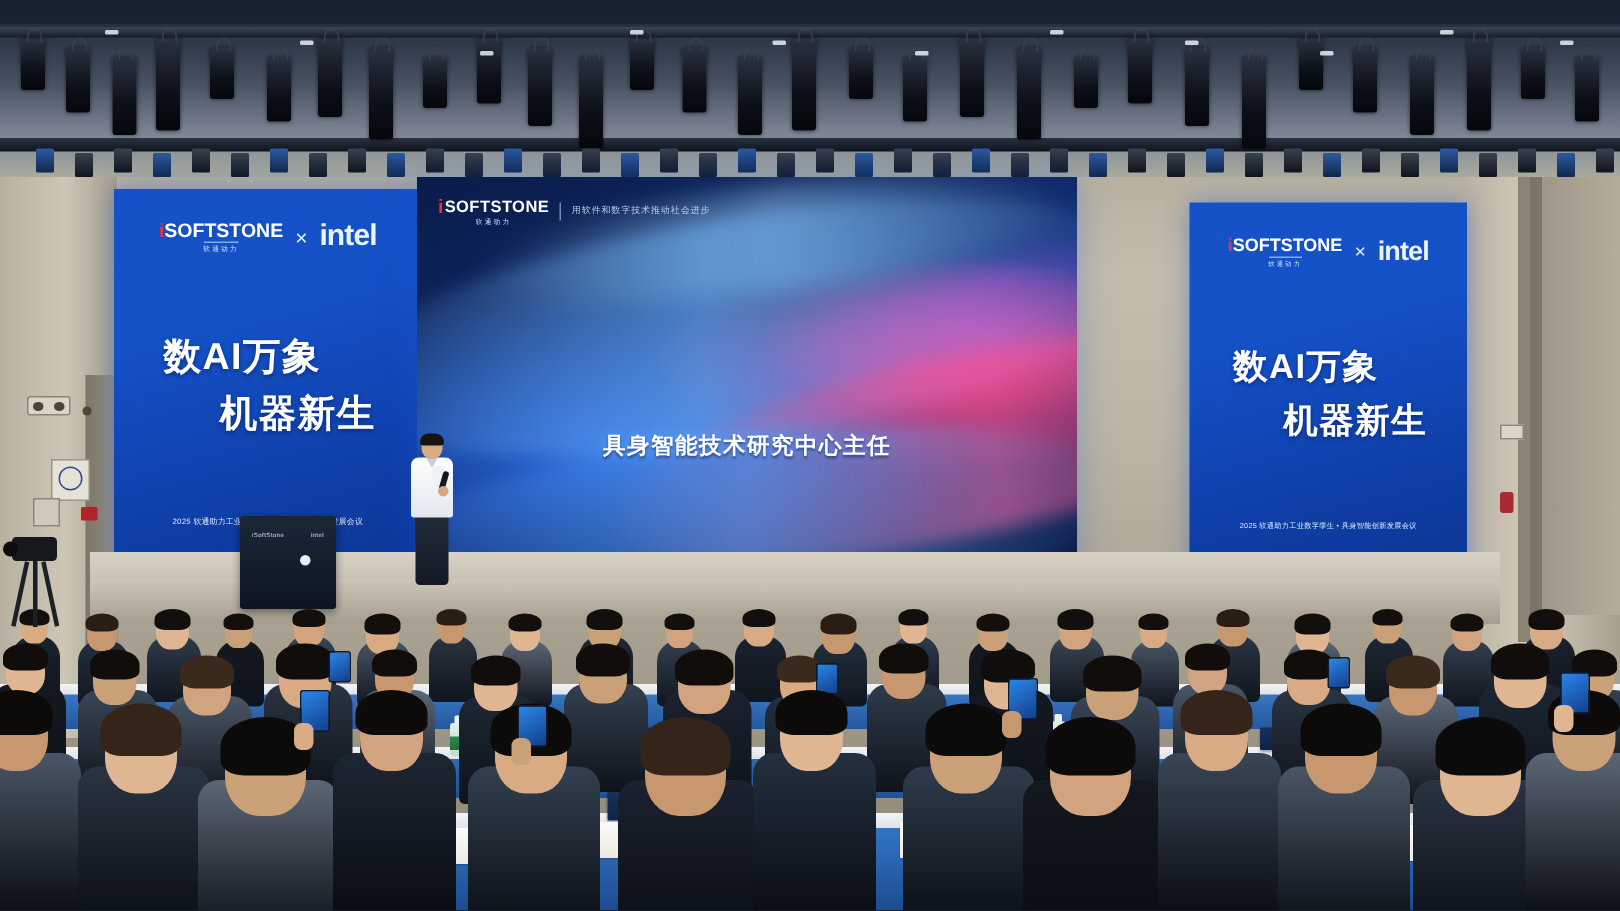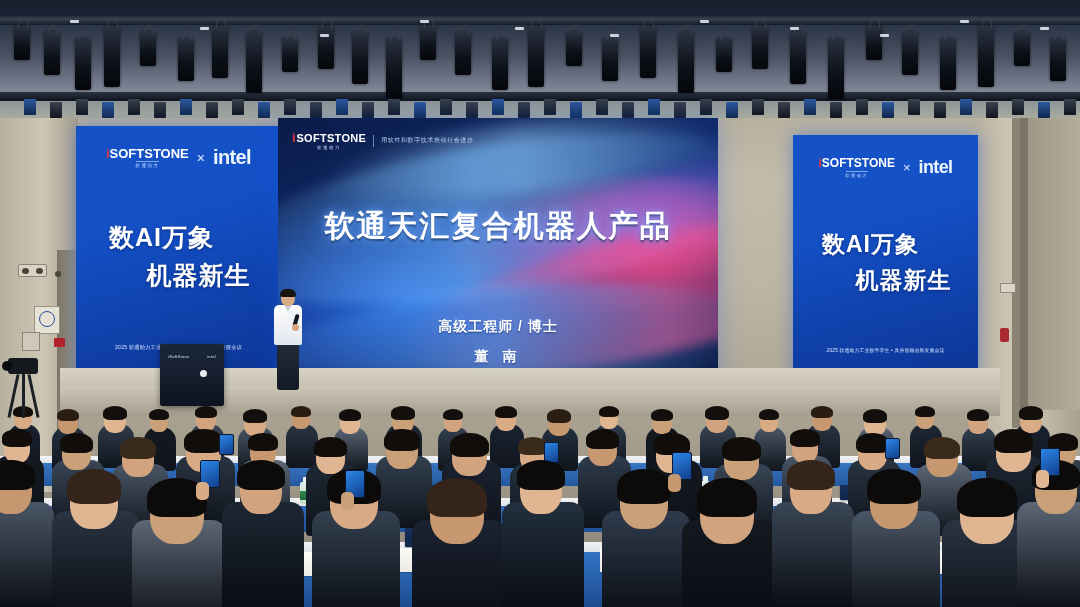--- a/index.html
+++ b/index.html
@@ -418,23 +418,21 @@
         <div class="isoft">
           <span class="dot">i</span>
             <span>SOFTSTONE</span>
         </div>
         <div class="isoft-sub">软通动力</div>
       </div>
       <div class="logo-div"></div>
       <div class="center-tag">用软件和数字技术推动社会进步</div>
     </div>
 
-    <div class="center-title">软通天汇复合机器人产品</div>
-    <div class="center-sub sub2">高级工程师 / 博士</div>
-    <div class="center-sub sub3">董 南</div>
+    <div class="center-sub sub1">具身智能技术研究中心主任</div>
   </div>
 
   <div class="screen screen-side screen-right">
     <div class="side-logo-row" style="top:22px;">
       <div class="side-isoft">
         <div class="main" style="font-size:12px;">
           <span class="dot">i</span><span>SOFTSTONE</span>
         </div>
         <div class="zh" style="font-size:4.2px;">软通动力</div>
       </div>

